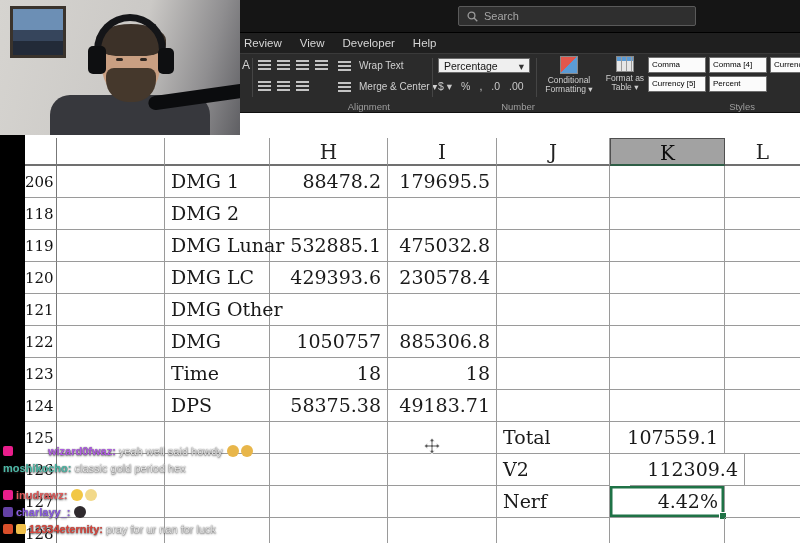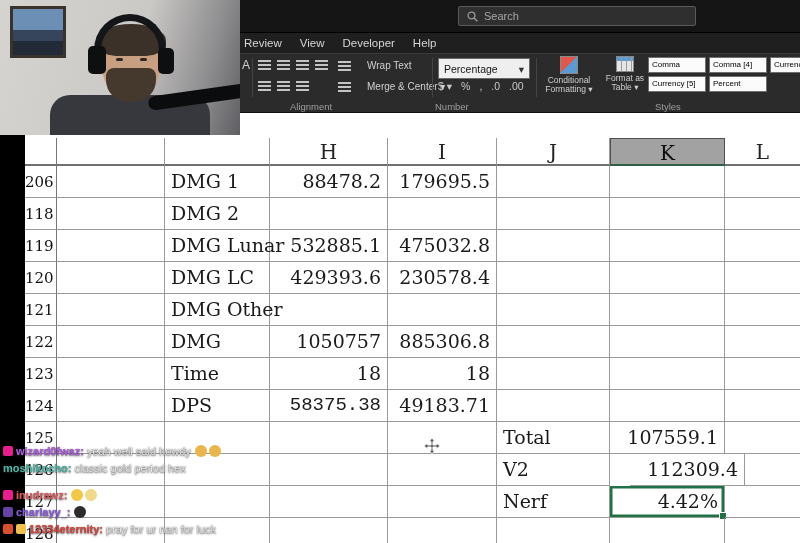--- a/index.html
+++ b/index.html
@@ -15,38 +15,38 @@
              gap:6px;padding-left:8px;box-sizing:border-box;color:#a6a6a6;font-size:11px;}
   .menubar{height:20px;background:#1f1f1f;display:flex;align-items:center;padding-left:4px;
            border-bottom:1px solid #3a3a3a;}
   .menu-item{margin-right:18px;font-size:11.5px;color:#d6d6d6;cursor:default;}
   .commands{position:relative;height:47px;}
   .vsep{position:absolute;top:4px;bottom:4px;width:1px;background:#454545;}
   .fontpartial{position:absolute;left:2px;top:4px;font-size:12px;color:#cfcfcf;}
   .bars{display:inline-block;width:13px;height:10px;
         background:repeating-linear-gradient(to bottom,#c4c4c4 0 1.6px,transparent 1.6px 4.2px);}
   .iconrow{position:absolute;display:flex;gap:6px;align-items:center;}
-  .cmd{position:absolute;display:flex;gap:16px;align-items:center;font-size:10px;color:#d0d0d0;white-space:nowrap;}
-  .ddown{position:absolute;left:198px;top:4px;width:92px;height:21px;background:#efefef;color:#141414;
+  .cmd{position:absolute;display:flex;gap:8px;align-items:center;font-size:10px;color:#d0d0d0;white-space:nowrap;}
+  .ddown{position:absolute;left:198px;top:4px;width:92px;height:15px;background:#efefef;color:#141414;
          font-size:10.5px;display:flex;align-items:center;justify-content:space-between;
          padding:0 5px;box-sizing:border-box;border:1px solid #6a6a6a;}
   .numbtns{position:absolute;left:198px;top:26px;display:flex;gap:9px;font-size:10.5px;color:#c9c9c9;}
   .bigbtn{position:absolute;top:2px;display:flex;flex-direction:column;align-items:center;gap:2px;
           font-size:8.5px;line-height:9px;text-align:center;color:#cfcfcf;white-space:pre-line;}
   .cficon{width:16px;height:16px;border:1px solid #8a8a8a;
           background:linear-gradient(135deg,#e2574c 0 50%,#5b9bd5 50% 100%);}
   .faticon{width:16px;height:14px;border:1px solid #8a8a8a;
            background-image:repeating-linear-gradient(to right,transparent 0 4px,#9a9a9a 4px 5px),
                             linear-gradient(#5b9bd5 0 4px,#e6e6e6 4px);}
   .gallery{position:absolute;left:408px;top:3px;width:152px;height:40px;overflow:hidden;
            display:grid;grid-template-columns:repeat(3,58px);grid-auto-rows:16px;gap:3px 3px;}
   .stylebox{background:#fbfbfb;color:#000;border:1px solid #6e6e6e;font-size:8px;line-height:14px;
             padding:0 3px;white-space:nowrap;overflow:hidden;box-sizing:border-box;}
   .grouplabels{position:relative;height:13px;font-size:9.5px;color:#9e9e9e;}
-  .glabel{position:absolute;top:0;width:100px;text-align:left;}
+  .glabel{position:absolute;top:0;width:100px;text-align:right;}
 
   
   #sheet{position:absolute;left:0;top:112px;width:800px;height:431px;background:#fff;overflow:hidden;
          font-family:"DejaVu Serif",serif;z-index:1;}
   .leftbar{position:absolute;left:0;top:0;width:25px;height:100%;background:#000;}
   .hcell{position:absolute;top:26px;height:28px;line-height:28px;text-align:center;font-size:20px;
          color:#222;border-right:1px solid #9a9a9a;border-bottom:2px solid #707070;box-sizing:border-box;}
   .selhdr{background:#a2a2a2;border:1px solid #4f4f4f;border-bottom:2px solid #2e5e46;color:#0d0d0d;}
   .corner{position:absolute;left:25px;top:26px;width:32px;height:28px;border-right:1.5px solid #777;
           border-bottom:2px solid #707070;box-sizing:border-box;background:#fff;}
@@ -244,21 +244,21 @@
       <div class="cell" style="left: 57px; width: 108px; top: 246px; text-align: left;"></div>
       <div class="cell" style="left: 165px; width: 105px; top: 246px; text-align: left;">Time</div>
       <div class="cell" style="left: 270px; width: 118px; top: 246px; text-align: right;">18</div>
       <div class="cell" style="left: 388px; width: 109px; top: 246px; text-align: right;">18</div>
       <div class="cell" style="left: 497px; width: 113px; top: 246px; text-align: left;"></div>
       <div class="cell" style="left: 610px; width: 115px; top: 246px; text-align: right;"></div>
       <div class="cell" style="left: 725px; width: 76px; top: 246px; text-align: right;"></div>
       <div class="rnum" style="top: 278px;">124</div>
       <div class="cell" style="left: 57px; width: 108px; top: 278px; text-align: left;"></div>
       <div class="cell" style="left: 165px; width: 105px; top: 278px; text-align: left;">DPS</div>
-      <div class="cell" style="left: 270px; width: 118px; top: 278px; text-align: right; font-family: Liberation Mono, monospace;">58375.38</div>
+      <div class="cell" style="left: 270px; width: 118px; top: 278px; text-align: right;">58375.38</div>
       <div class="cell" style="left: 388px; width: 109px; top: 278px; text-align: right;">49183.71</div>
       <div class="cell" style="left: 497px; width: 113px; top: 278px; text-align: left;"></div>
       <div class="cell" style="left: 610px; width: 115px; top: 278px; text-align: right;"></div>
       <div class="cell" style="left: 725px; width: 76px; top: 278px; text-align: right;"></div>
       <div class="rnum" style="top: 310px;">125</div>
       <div class="cell" style="left: 57px; width: 108px; top: 310px; text-align: left;"></div>
       <div class="cell" style="left: 165px; width: 105px; top: 310px; text-align: left;"></div>
       <div class="cell" style="left: 270px; width: 118px; top: 310px; text-align: right;"></div>
       <div class="cell" style="left: 388px; width: 109px; top: 310px; text-align: right;"></div>
       <div class="cell" style="left: 497px; width: 113px; top: 310px; text-align: left;">Total</div>
@@ -298,21 +298,21 @@
     <div class="eye" style="left:116px"></div>
     <div class="eye" style="left:140px"></div>
     <div class="beard"></div>
     <div class="hband"></div>
     <div class="hcupL"></div>
     <div class="hcupR"></div>
     <div class="mic"></div>
   </div>
 
   <div class="chat">
-      <div class="chat-msg"><span class="badge" style="background: rgb(233, 30, 140);"></span><span class="uname" style="color: rgb(176, 92, 227);">wizard0fwaz: </span><span>yeah well said howdy </span><span class="emote" style="background: rgb(232, 182, 74);"></span><span class="emote" style="background: rgb(232, 182, 74);"></span></div>
+      <div class="chat-msg"><span class="badge" style="background: rgb(233, 30, 140);"></span><span class="uname" style="color: rgb(176, 92, 227); margin-left: 32px;">wizard0fwaz: </span><span>yeah well said howdy </span><span class="emote" style="background: rgb(232, 182, 74);"></span><span class="emote" style="background: rgb(232, 182, 74);"></span></div>
       <div class="chat-msg"><span class="uname" style="color: rgb(75, 184, 166);">moshikocho: </span><span>classic gold period hex </span></div>
       <div class="chat-msg"><span class="badge" style="background: rgb(233, 30, 140);"></span><span class="uname" style="color: rgb(224, 91, 91);">inudrawz: </span><span class="emote" style="background: rgb(242, 199, 68);"></span><span class="emote" style="background: rgb(242, 217, 138);"></span></div>
       <div class="chat-msg"><span class="badge" style="background: rgb(100, 65, 165);"></span><span class="uname" style="color: rgb(138, 91, 224);">charlayy_: </span><span class="emote" style="background: rgb(47, 42, 46);"></span></div>
       <div class="chat-msg"><span class="badge" style="background: rgb(217, 79, 42);"></span><span class="badge" style="background: rgb(240, 192, 74);"></span><span class="uname" style="color: rgb(217, 69, 60);">12334eternity: </span><span>pray for ur nan for luck </span></div>
     </div>
 
   <div class="cursor">
     <svg width="16" height="16" viewBox="0 0 18 18">
       <path d="M9 0 L12 4 H10 V8 H14 V6 L18 9 L14 12 V10 H10 V14 H12 L9 18 L6 14 H8 V10 H4 V12 L0 9 L4 6 V8 H8 V4 H6 Z" fill="#555" stroke="#fff" stroke-width="0.9"></path>
     </svg>

